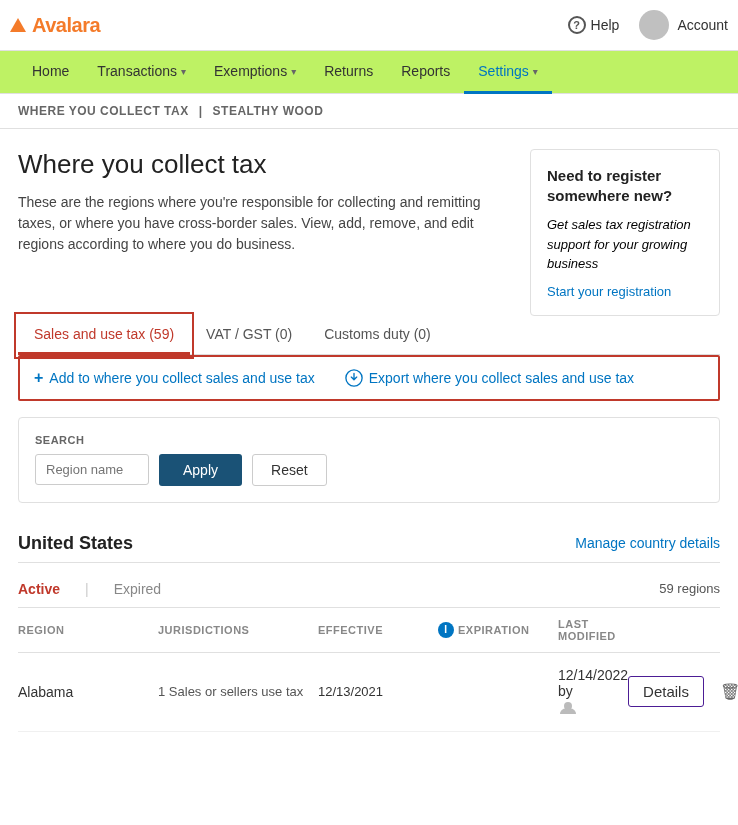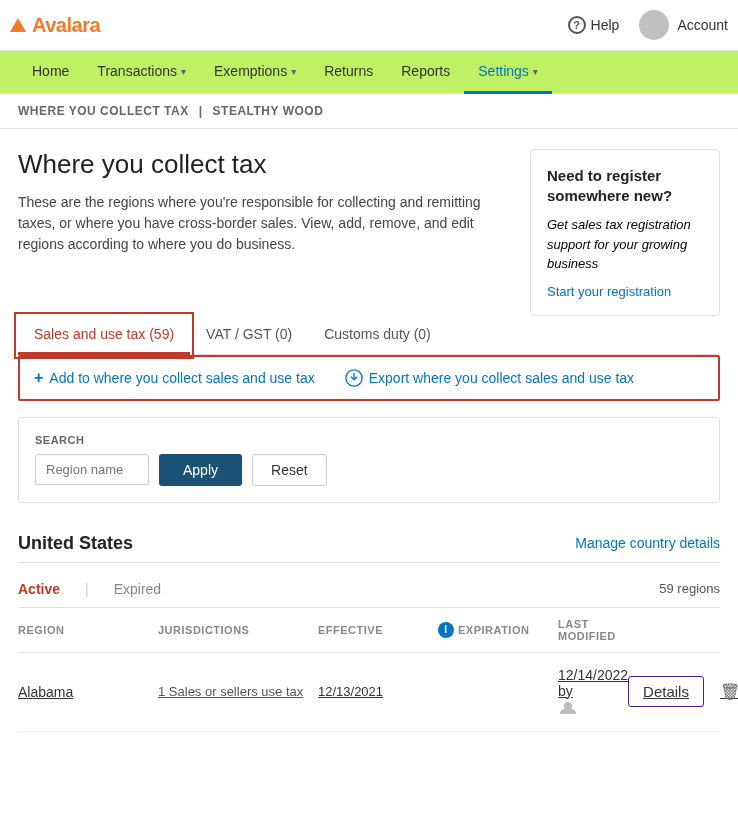--- a/index.html
+++ b/index.html
@@ -74,21 +74,21 @@
     .region-tab-sep { color: #ccc; }
     .region-count { font-size: 13px; color: #555; }
 
     
     .table-header { display: grid; grid-template-columns: 140px 160px 120px 120px 1fr 100px; padding: 10px 0; border-bottom: 1px solid #e0e0e0; }
     .col-header { font-size: 11px; font-weight: 700; color: #888; letter-spacing: 0.5px; text-transform: uppercase; display: flex; align-items: center; gap: 4px; }
     .info-icon { width: 16px; height: 16px; border-radius: 50%; background: #0075c2; color: #fff; font-size: 10px; display: inline-flex; align-items: center; justify-content: center; font-weight: bold; }
 
     
     .table-row { display: grid; grid-template-columns: 140px 160px 120px 120px 1fr 100px; padding: 14px 0; border-bottom: 1px solid #f0f0f0; align-items: center; }
-    .cell { font-size: 14px; color: #333; text-decoration: underline; }
+    .cell { font-size: 14px; color: #333; }
     .cell-region { font-weight: 500; }
     .cell-jurisdiction { color: #555; font-size: 13px; }
     .cell-date { font-size: 13px; color: #333; }
     .btn-details { background: #fff; color: #333; border: 1px solid #4c1d95; padding: 6px 14px; border-radius: 3px; cursor: pointer; font-size: 15px; }
     .delete-icon { color: #666; cursor: pointer; font-size: 16px; margin-left: 8px; }
 
     .modified-cell { display: flex; flex-direction: column; gap: 2px; }
     .modified-by { font-size: 11px; color: #888; }
 
     .actions-cell { display: flex; align-items: center; gap: 8px; }

